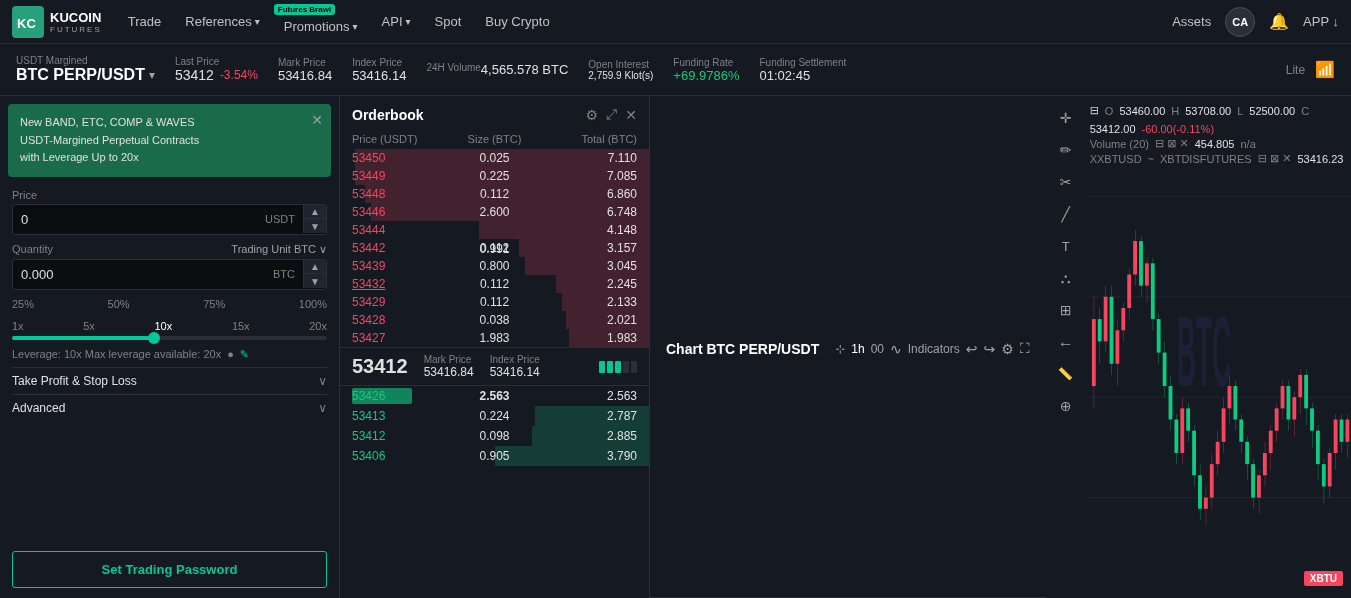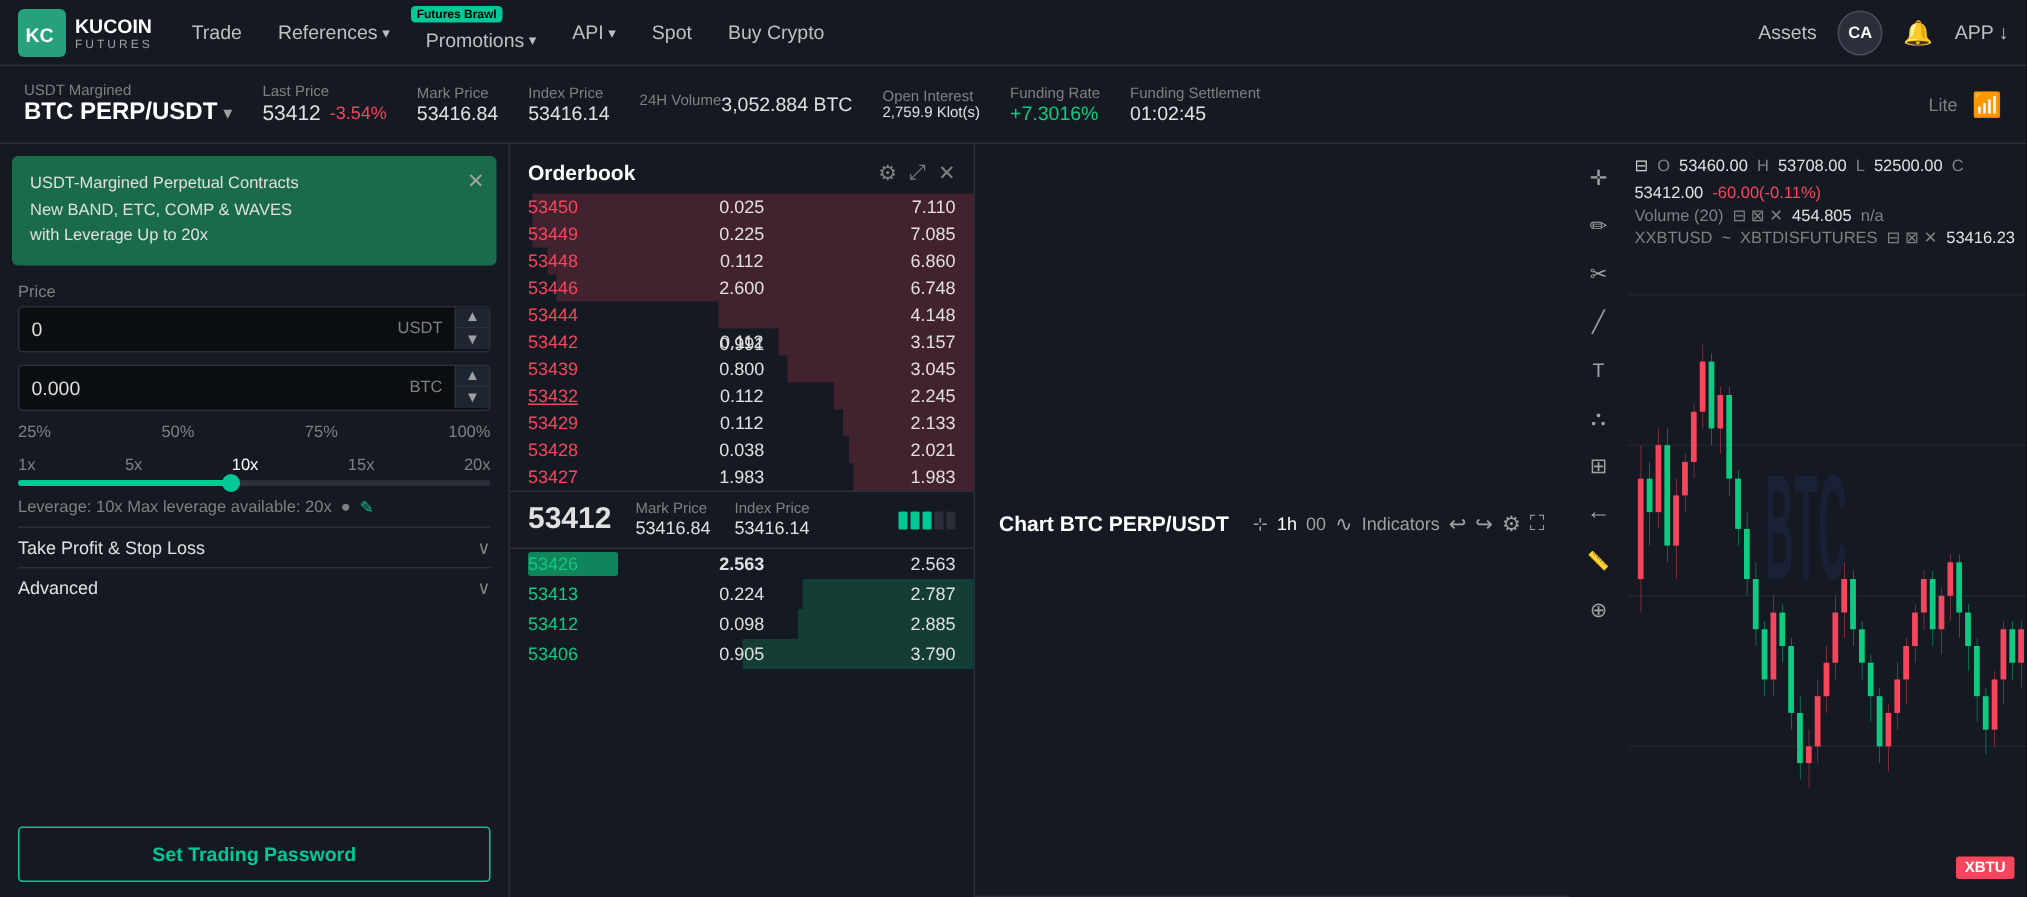--- a/index.html
+++ b/index.html
@@ -62,65 +62,69 @@
   <div style="display:flex;flex-direction:column;">
     <span style="font-size:10px;color:#808080;">Mark Price</span>
     <span style="font-size:13px;color:#e0e0e0;">53416.84</span>
   </div>
   <div style="display:flex;flex-direction:column;">
     <span style="font-size:10px;color:#808080;">Index Price</span>
     <span style="font-size:13px;color:#e0e0e0;">53416.14</span>
   </div>
   <div style="display:flex;">
     <span style="font-size:10px;color:#808080;">24H Volume</span>
-    <span style="font-size:13px;color:#e0e0e0;">3,052.884 BTC</span>
+    <span style="font-size:13px;color:#e0e0e0;">4,565.578 BTC</span>
   </div>
   <div style="display:flex;flex-direction:column;">
     <span style="font-size:10px;color:#808080;">Open Interest</span>
     <span style="font-size:10px;color:#e0e0e0;">2,759.9 Klot(s)</span>
   </div>
   <div style="display:flex;flex-direction:column;">
     <span style="font-size:10px;color:#808080;">Funding Rate</span>
-    <span style="font-size:13px;color:#0ecb81;">+7.3016%</span>
+    <span style="font-size:13px;color:#0ecb81;">+69.9786%</span>
   </div>
   <div style="display:flex;flex-direction:column;">
     <span style="font-size:10px;color:#808080;">Funding Settlement</span>
     <span style="font-size:13px;color:#e0e0e0;">01:02:45</span>
   </div>
   <div style="margin-left:auto;display:flex;align-items:center;gap:10px;">
     <span style="color:#808080;font-size:12px;cursor:pointer;">Lite</span>
     <span style="color:#808080;font-size:16px;">📶</span>
   </div>
 </div>
 
 <div style="display:flex;height:502px;">
 
   <div style="width:340px;min-width:340px;background:#141922;border-right:1px solid #2a2f3a;display:flex;flex-direction:column;overflow:hidden;">
 
     <div style="background:#1a6b4a;margin:8px 8px 4px;border-radius:4px;padding:10px 12px;position:relative;">
       <span style="position:absolute;top:8px;right:8px;color:#a0a0a0;cursor:pointer;font-size:14px;">✕</span>
       <div style="color:#e0e0e0;font-size:11px;line-height:1.6;">
+        <div>New BAND,  ETC,  COMP &amp; WAVES</div>
         <div>USDT-Margined Perpetual Contracts</div>
-        <div>New BAND,  ETC,  COMP &amp; WAVES</div>
         <div>with Leverage Up to 20x</div>
       </div>
     </div>
 
     <div style="padding:8px 12px;flex:1;overflow:hidden;">
 
       <div style="color:#808080;font-size:11px;margin-bottom:3px;">Price</div>
       <div style="display:flex;align-items:center;border:1px solid #2a2f3a;border-radius:3px;background:#0b0e11;margin-bottom:8px;">
         <input type="text" style="background: transparent; border: none; color: rgb(224, 224, 224); font-size: 13px; padding: 7px 8px; flex: 1 1 0%; outline: none;" value="0">
         <span style="color:#808080;font-size:11px;padding:0 8px;">USDT</span>
         <div style="display:flex;flex-direction:column;border-left:1px solid #2a2f3a;">
           <button style="width:22px;height:14px;background:#1e2530;border:none;border-bottom:1px solid #2a2f3a;color:#a0a0a0;cursor:pointer;font-size:10px;">▲</button>
           <button style="width:22px;height:14px;background:#1e2530;border:none;color:#a0a0a0;cursor:pointer;font-size:10px;">▼</button>
         </div>
       </div>
 
+      <div style="display:flex;justify-content:space-between;align-items:center;margin-bottom:3px;">
+        <span style="color:#808080;font-size:11px;">Quantity</span>
+        <span style="color:#a0a0a0;font-size:11px;cursor:pointer;">Trading Unit BTC ∨</span>
+      </div>
       <div style="display:flex;align-items:center;border:1px solid #2a2f3a;border-radius:3px;background:#0b0e11;margin-bottom:8px;">
         <input type="text" style="background: transparent; border: none; color: rgb(224, 224, 224); font-size: 13px; padding: 7px 8px; flex: 1 1 0%; outline: none;" value="0.000">
         <span style="color:#808080;font-size:11px;padding:0 8px;">BTC</span>
         <div style="display:flex;flex-direction:column;border-left:1px solid #2a2f3a;">
           <button style="width:22px;height:14px;background:#1e2530;border:none;border-bottom:1px solid #2a2f3a;color:#a0a0a0;cursor:pointer;font-size:10px;">▲</button>
           <button style="width:22px;height:14px;background:#1e2530;border:none;color:#a0a0a0;cursor:pointer;font-size:10px;">▼</button>
         </div>
       </div>
 
       <div style="display:flex;justify-content:space-between;margin-bottom:10px;">
@@ -165,20 +169,25 @@
 
   <div style="width:310px;min-width:310px;background:#141922;border-right:1px solid #2a2f3a;display:flex;flex-direction:column;">
 
     <div style="display:flex;align-items:center;padding:10px 12px 6px;gap:8px;">
       <span style="font-size:14px;font-weight:bold;color:#fff;flex:1;">Orderbook</span>
       <span style="color:#808080;font-size:14px;cursor:pointer;">⚙</span>
       <span style="color:#808080;font-size:14px;cursor:pointer;">⤢</span>
       <span style="color:#808080;font-size:14px;cursor:pointer;">✕</span>
     </div>
 
+    <div style="display:flex;padding:4px 12px;">
+      <span style="flex:1;font-size:11px;color:#808080;">Price (USDT)</span>
+      <span style="flex:1;font-size:11px;color:#808080;text-align:center;">Size (BTC)</span>
+      <span style="flex:1;font-size:11px;color:#808080;text-align:right;">Total (BTC)</span>
+    </div>
 
     <div id="sell-orders-container" style="flex:0 0 auto;">
         <div style="display: flex; align-items: center; padding: 1px 12px; position: relative; height: 18px; cursor: pointer;">
     <div style="position:absolute;right:0;top:0;bottom:0;background:#f6465d;opacity:0.2;width:95%;"></div>
     <span style="flex:1;font-size:12px;color:#f6465d;z-index:1;">53450</span>
     <span style="flex:1;font-size:12px;color:#e0e0e0;z-index:1;text-align:center;">0.025</span>
     <span style="flex:1;font-size:12px;color:#e0e0e0;z-index:1;text-align:right;">7.110</span>
   </div>
         <div style="display: flex; align-items: center; padding: 1px 12px; position: relative; height: 18px; cursor: pointer;">
     <div style="position:absolute;right:0;top:0;bottom:0;background:#f6465d;opacity:0.2;width:95%;"></div>

